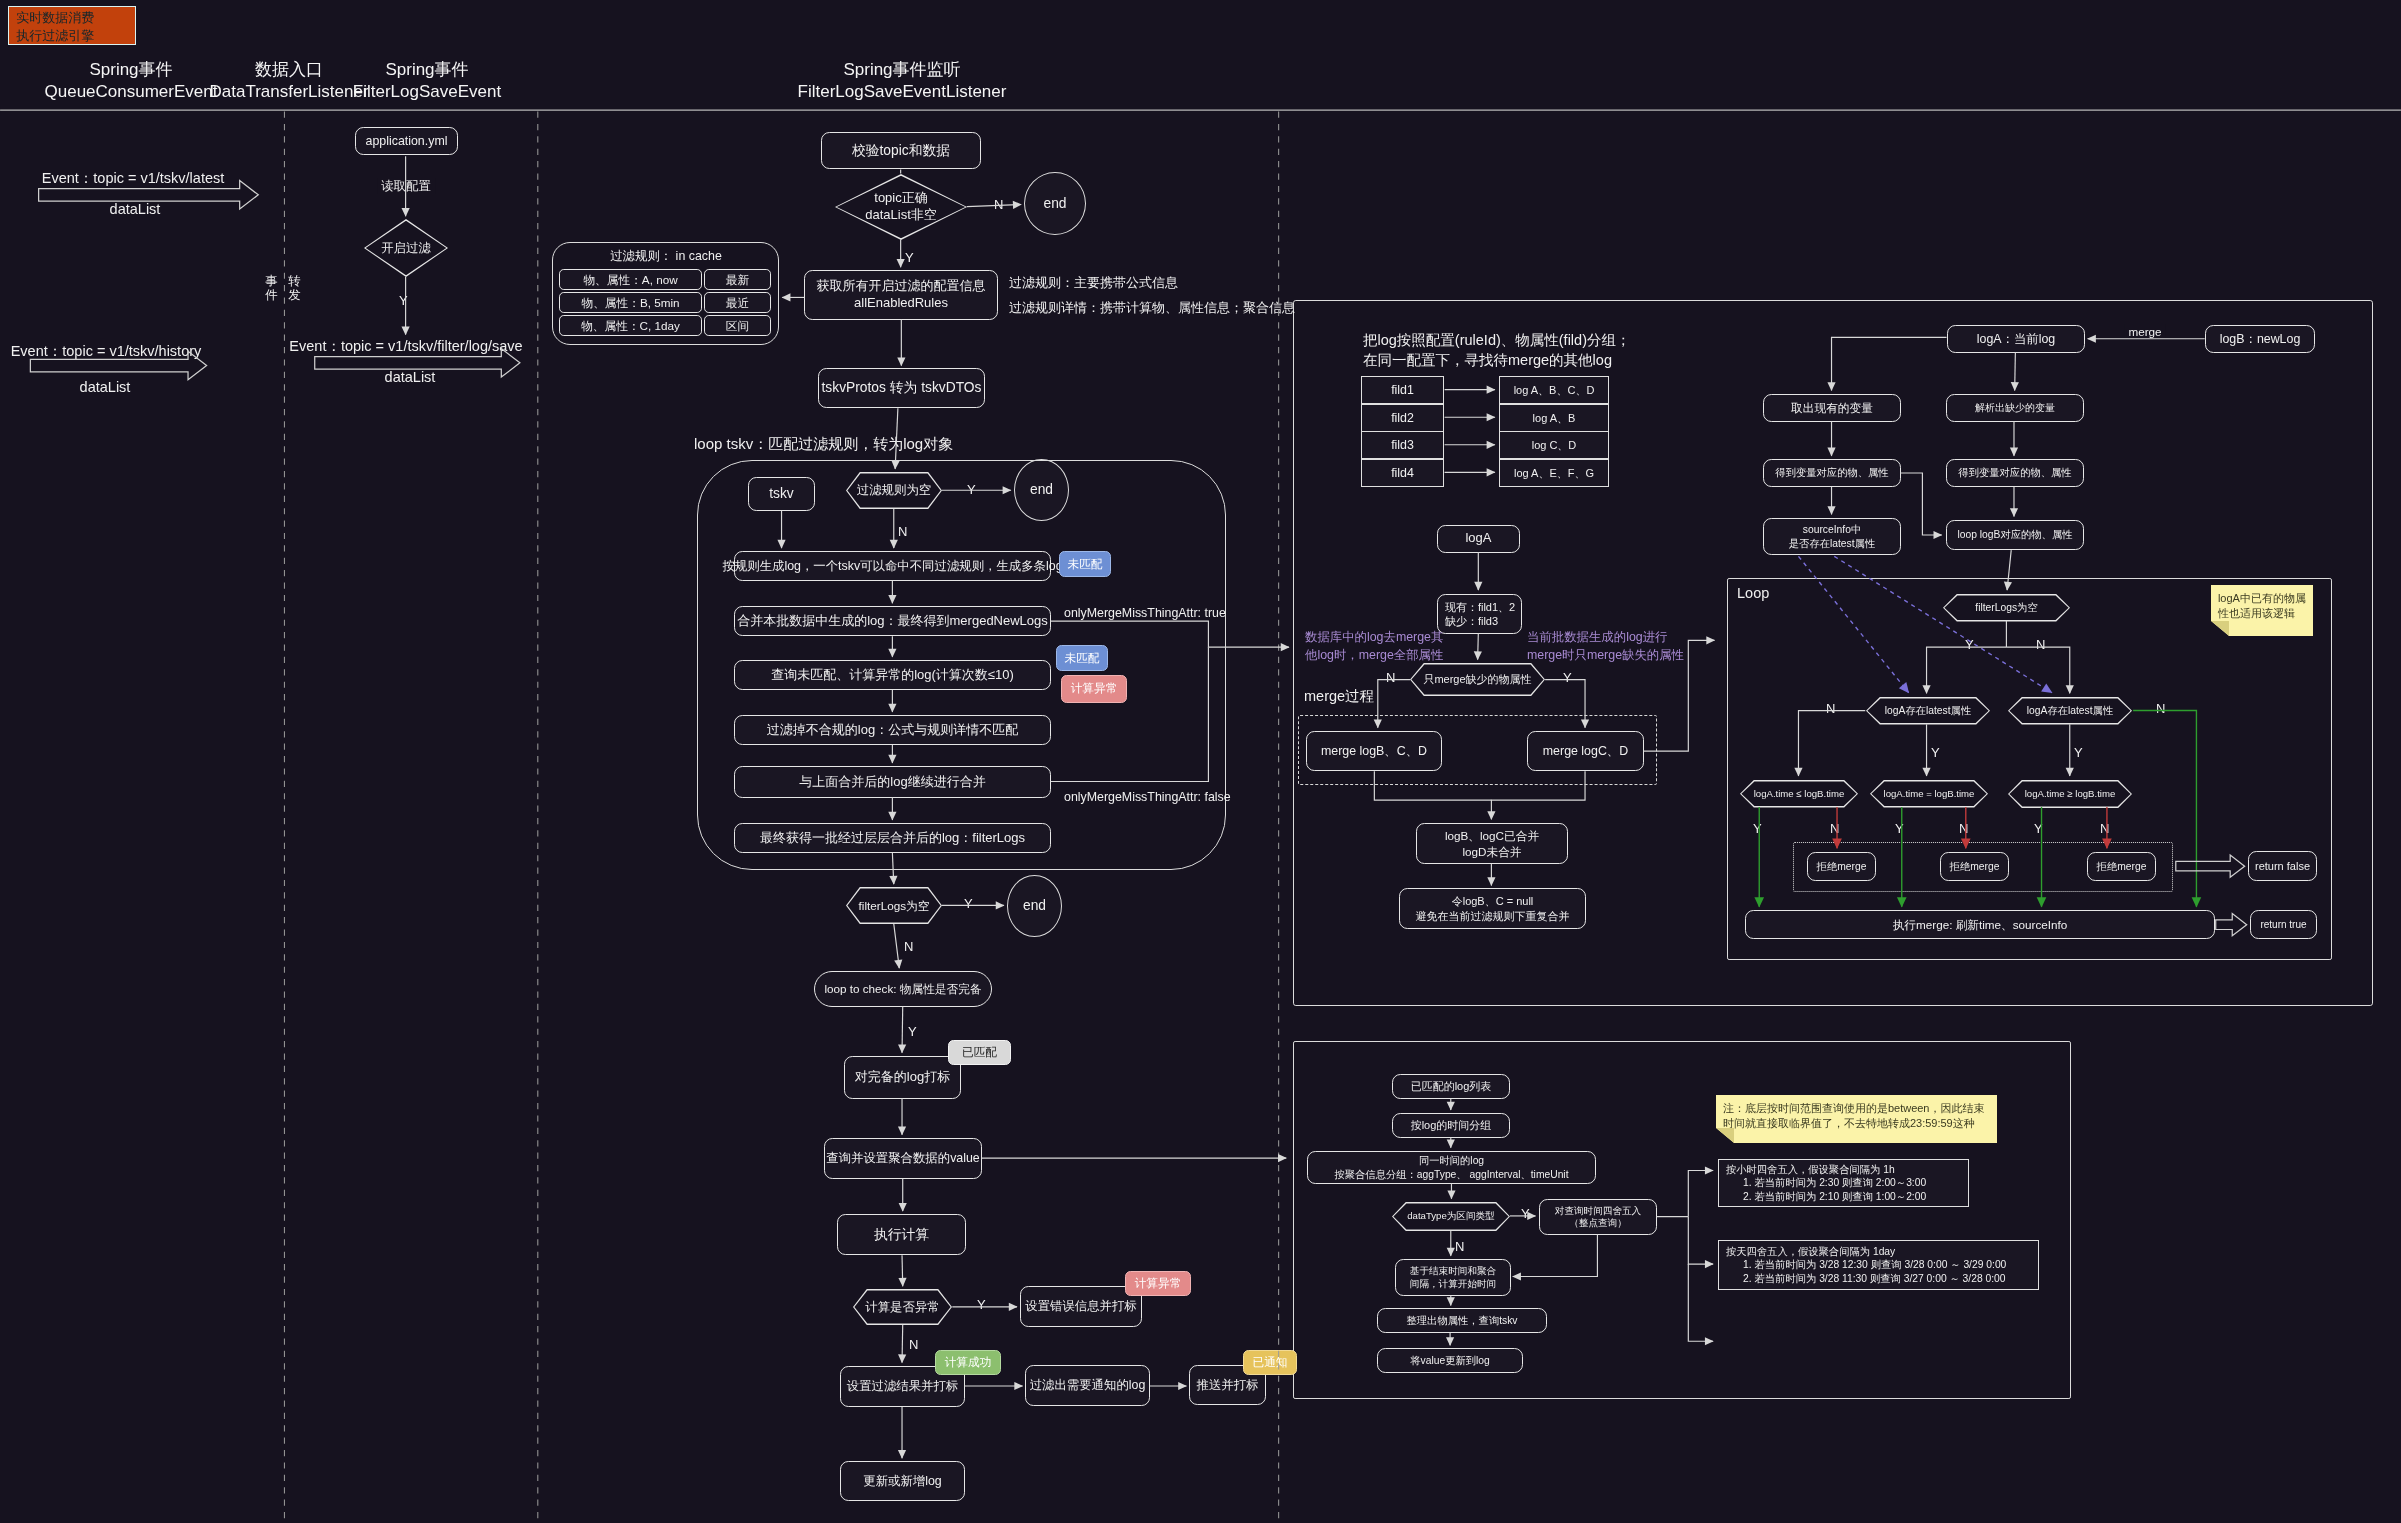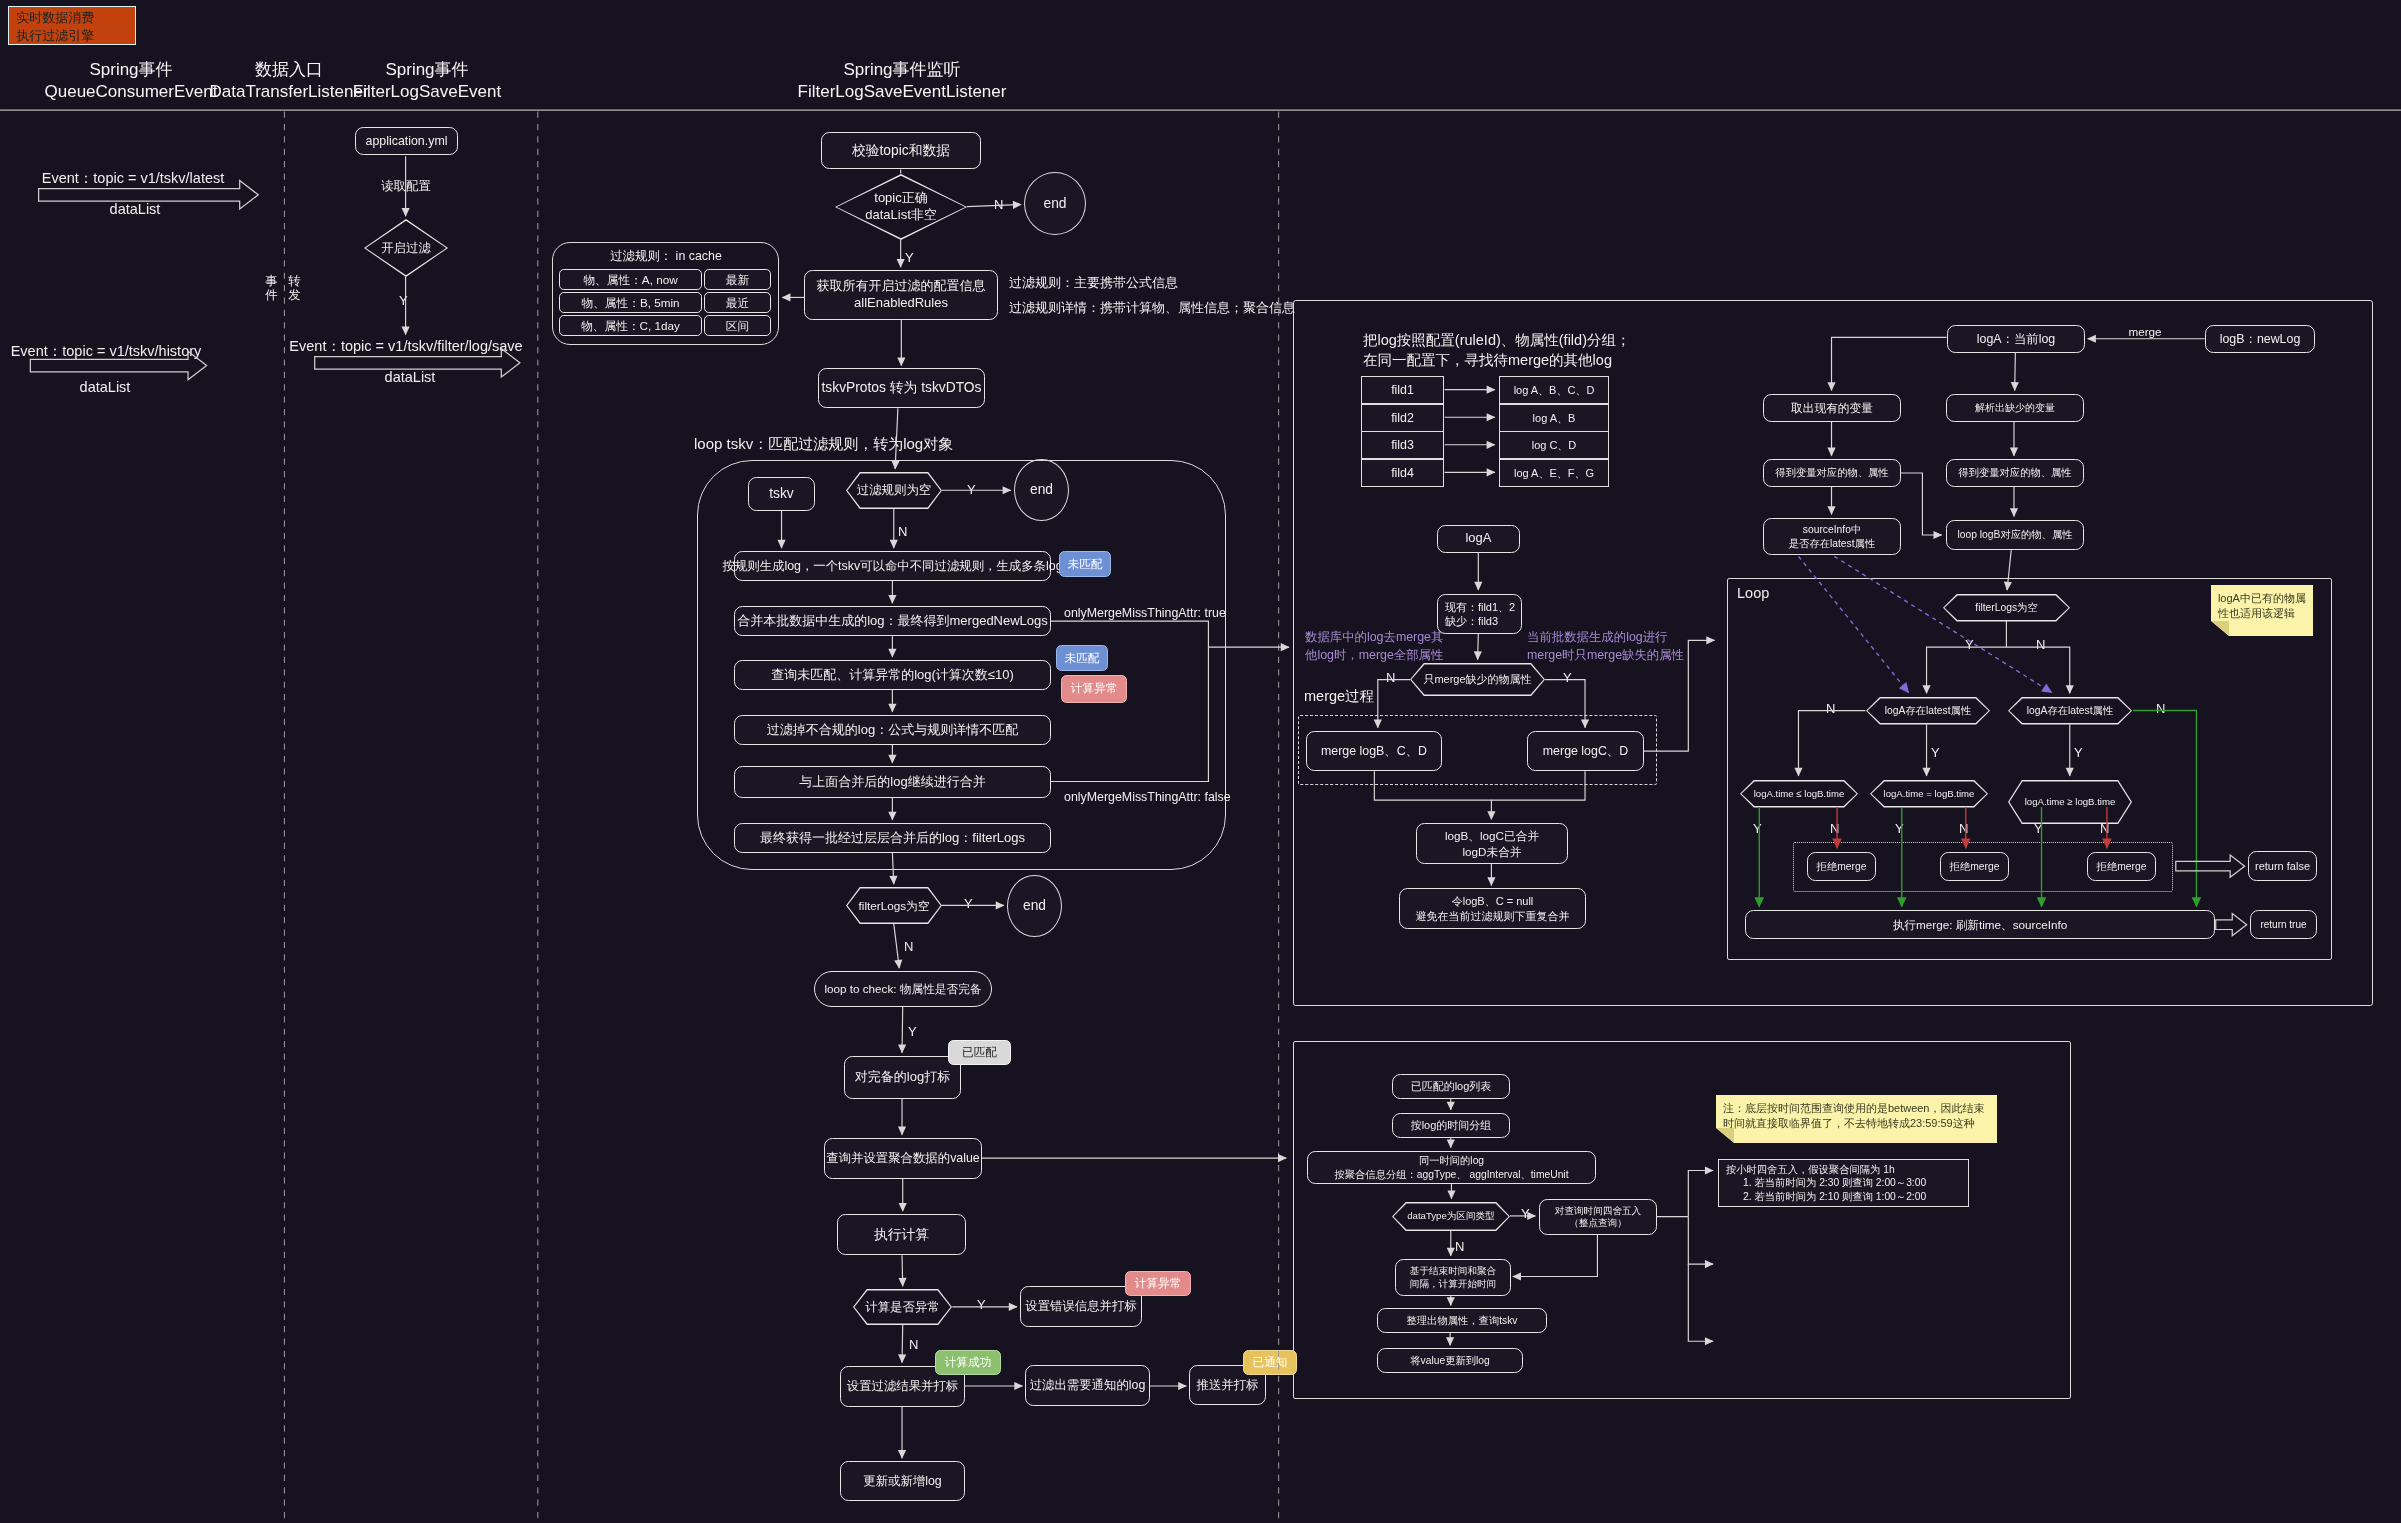--- a/index.html
+++ b/index.html
@@ -409,21 +409,21 @@
         <div>logA.time ≤ logB.time</div>
       </div>
     </div>
     <div class="node " style="left: 1870px; top: 780px; width: 118px; height: 27.5px; position: absolute;">
       <div class="shp hexO"></div>
       <div class="shp hexI"></div>
       <div class="lbl" style="font-size: 9.6px;">
         <div>logA.time = logB.time</div>
       </div>
     </div>
-    <div class="node " style="left: 2008px; top: 780px; width: 124px; height: 44px; position: absolute;">
+    <div class="node " style="left: 2008px; top: 780px; width: 124px; height: 28px; position: absolute;">
       <div class="shp hexO"></div>
       <div class="shp hexI"></div>
       <div class="lbl" style="font-size: 9.6px;">
         <div>logA.time ≥ logB.time</div>
       </div>
     </div>
     <div class="node rect" style="left: 1807px; top: 852px; width: 69px; height: 29px; position: absolute;">
       <div class="lbl" style="font-size: 10.3px;">
         <div>拒绝merge</div>
       </div>
@@ -496,20 +496,27 @@
     <div class="node rect" style="left: 1377px; top: 1348px; width: 146px; height: 25px; position: absolute;">
       <div class="lbl" style="font-size: 10.3px;">
         <div>将value更新到log</div>
       </div>
     </div>
     <div class="node rect0" style="left: 1718px; top: 1159px; width: 251px; height: 48px; position: absolute;">
       <div class="lbl left pre" style="font-size: 10.3px;">
         <div>按小时四舍五入，假设聚合间隔为 1h</div>
         <div>      1. 若当前时间为 2:30 则查询 2:00～3:00</div>
         <div>      2. 若当前时间为 2:10 则查询 1:00～2:00</div>
+      </div>
+    </div>
+    <div class="node rect0" style="left: 1718px; top: 1240px; width: 321px; height: 50px; position: absolute;">
+      <div class="lbl left pre" style="font-size: 10.3px;">
+        <div>按天四舍五入，假设聚合间隔为 1day</div>
+        <div>      1. 若当前时间为 3/28 12:30 则查询 3/28 0:00 ～ 3/29 0:00</div>
+        <div>      2. 若当前时间为 3/28 11:30 则查询 3/27 0:00 ～ 3/28 0:00</div>
       </div>
     </div>
     <div class="badge b-bl" style="left: 1059px; top: 551px; width: 52px; height: 26px; position: absolute; font-size: 11.7px;">未匹配</div>
     <div class="badge b-bl" style="left: 1056px; top: 645px; width: 52px; height: 26px; position: absolute; font-size: 11.7px;">未匹配</div>
     <div class="badge b-rd" style="left: 1061px; top: 675px; width: 66px; height: 27.5px; position: absolute; font-size: 11.7px;">计算异常</div>
     <div class="badge b-gy" style="left: 948px; top: 1040px; width: 63px; height: 25px; position: absolute; font-size: 11.7px;">已匹配</div>
     <div class="badge b-rd" style="left: 1125px; top: 1271px; width: 66px; height: 25px; position: absolute; font-size: 11.7px;">计算异常</div>
     <div class="badge b-gn" style="left: 935px; top: 1350px; width: 66px; height: 25px; position: absolute; font-size: 11.7px;">计算成功</div>
     <div class="badge b-am" style="left: 1243px; top: 1350px; width: 54px; height: 25px; position: absolute; font-size: 11.7px;">已通知</div>
     <div class="ann c mask" style="left: 406px; top: 178px; position: absolute; font-size: 12.4px;">读取配置</div>

